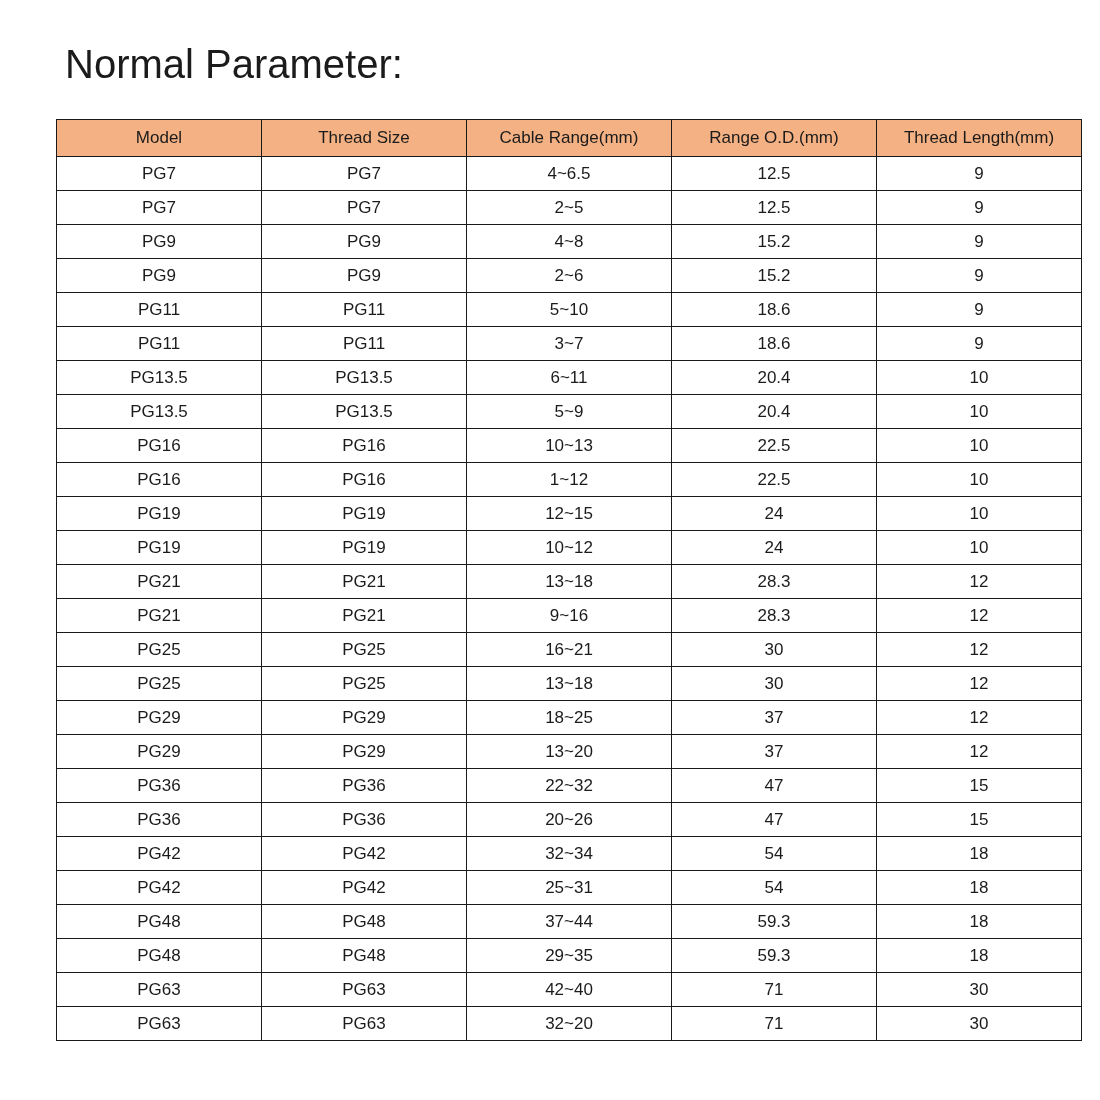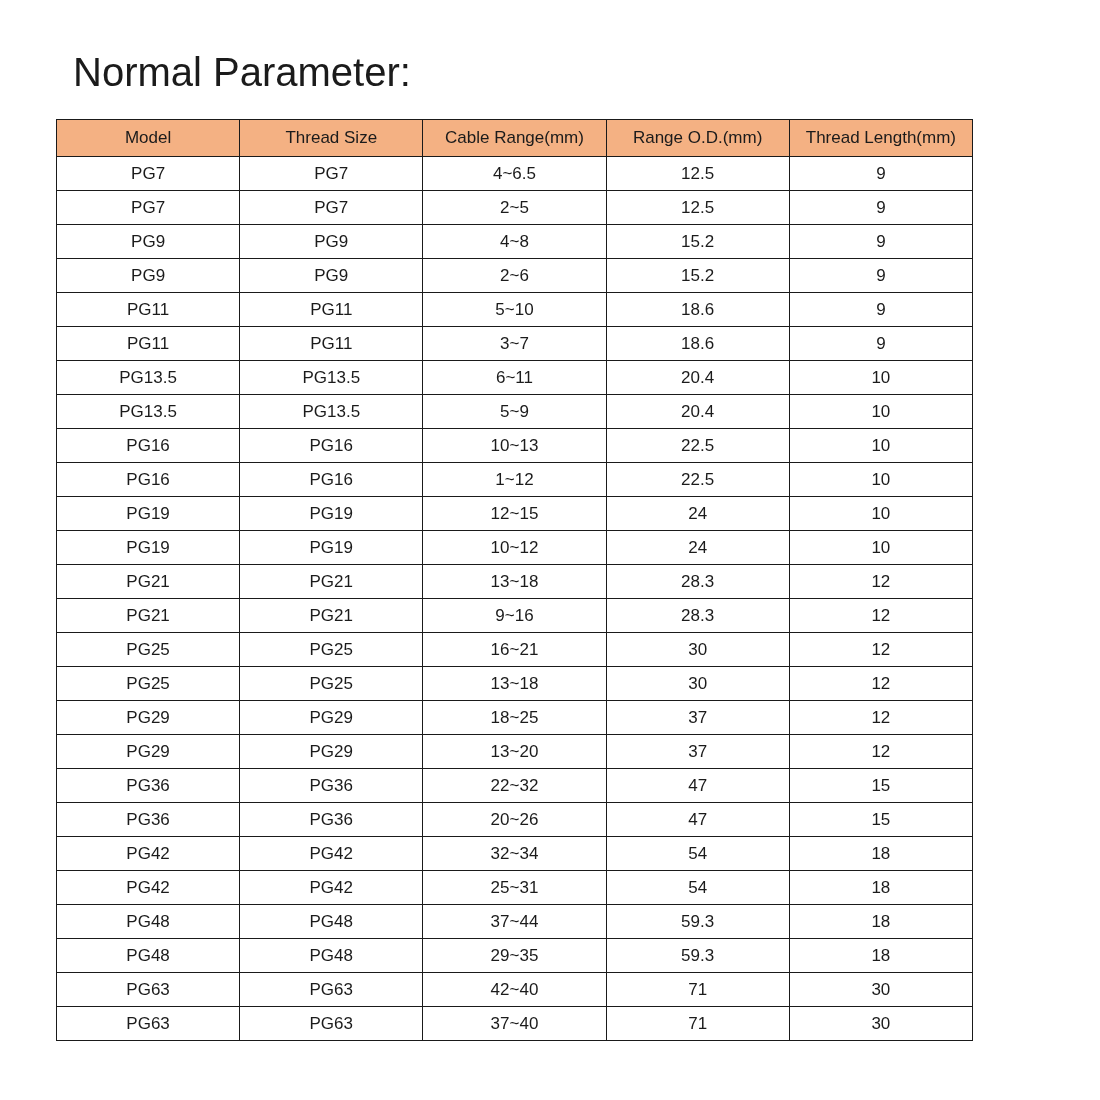--- a/index.html
+++ b/index.html
@@ -18,33 +18,33 @@
     height: 1100px;
     background: var(--page-bg);
     font-family: "Liberation Sans", sans-serif;
     color: var(--text-color);
     position: relative;
   }
   .page-title {
     position: absolute;
     left: 61px;
     top: 40px;
-    margin: 12px;
+    margin: 4px;
     font-size: 40px;
     line-height: 40px;
     font-weight: 400;
     letter-spacing: 0px;
     color: var(--text-color);
     white-space: nowrap;
   }
   table.param-table {
     position: absolute;
     left: 56px;
     top: 119px;
-    width: 917px;
+    width: 1026px;
     border-collapse: collapse;
     table-layout: fixed;
   }
   .param-table th,
   .param-table td {
     border: 1px solid var(--border-color);
     text-align: center;
     vertical-align: middle;
     font-size: 17px;
     padding: 0;
@@ -249,18 +249,18 @@
       <tr>
         <td>PG63</td>
         <td>PG63</td>
         <td>42~40</td>
         <td>71</td>
         <td>30</td>
       </tr>
       <tr>
         <td>PG63</td>
         <td>PG63</td>
-        <td>37~40</td>
+        <td>32~20</td>
         <td>71</td>
         <td>30</td>
       </tr>
     </tbody>
 </table>
 
 </body></html>

